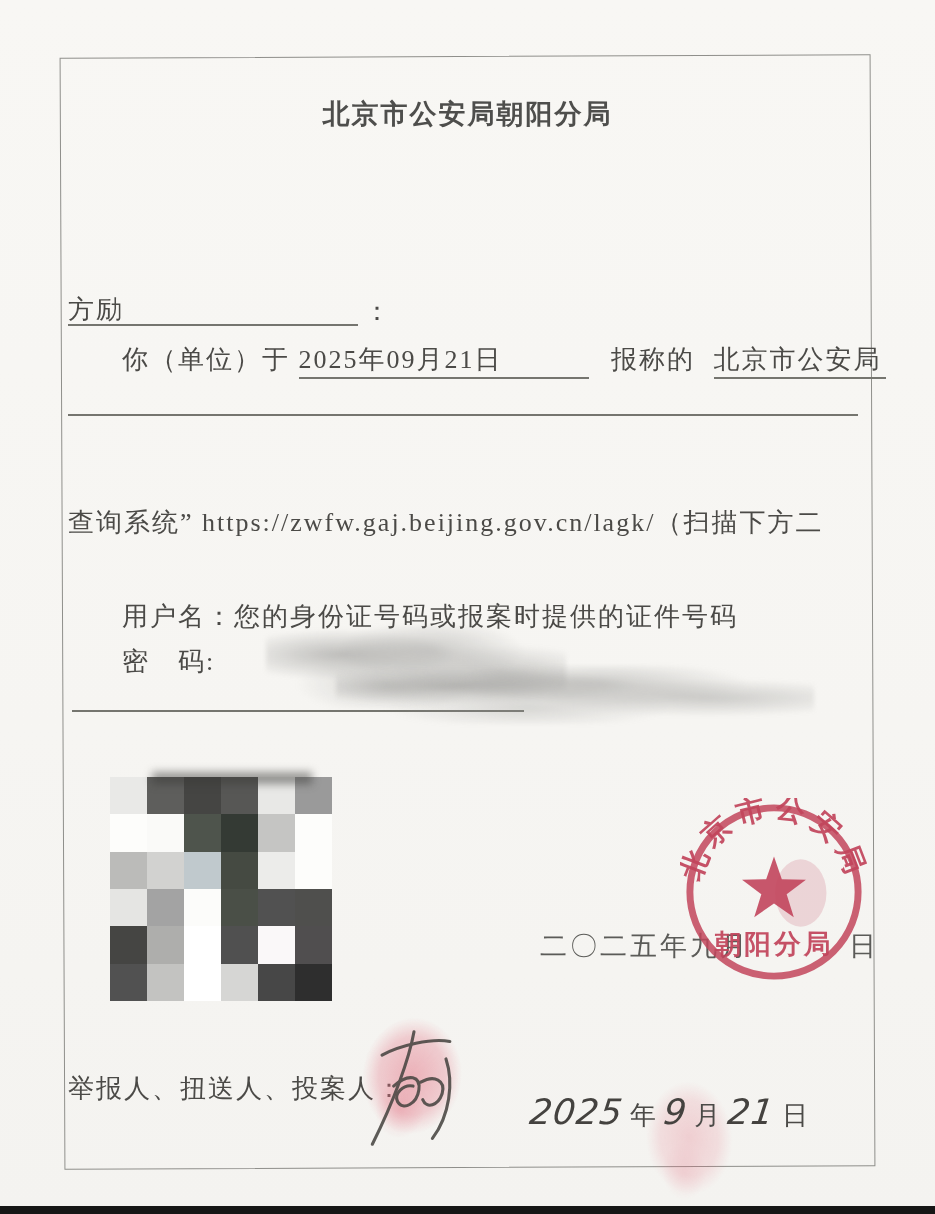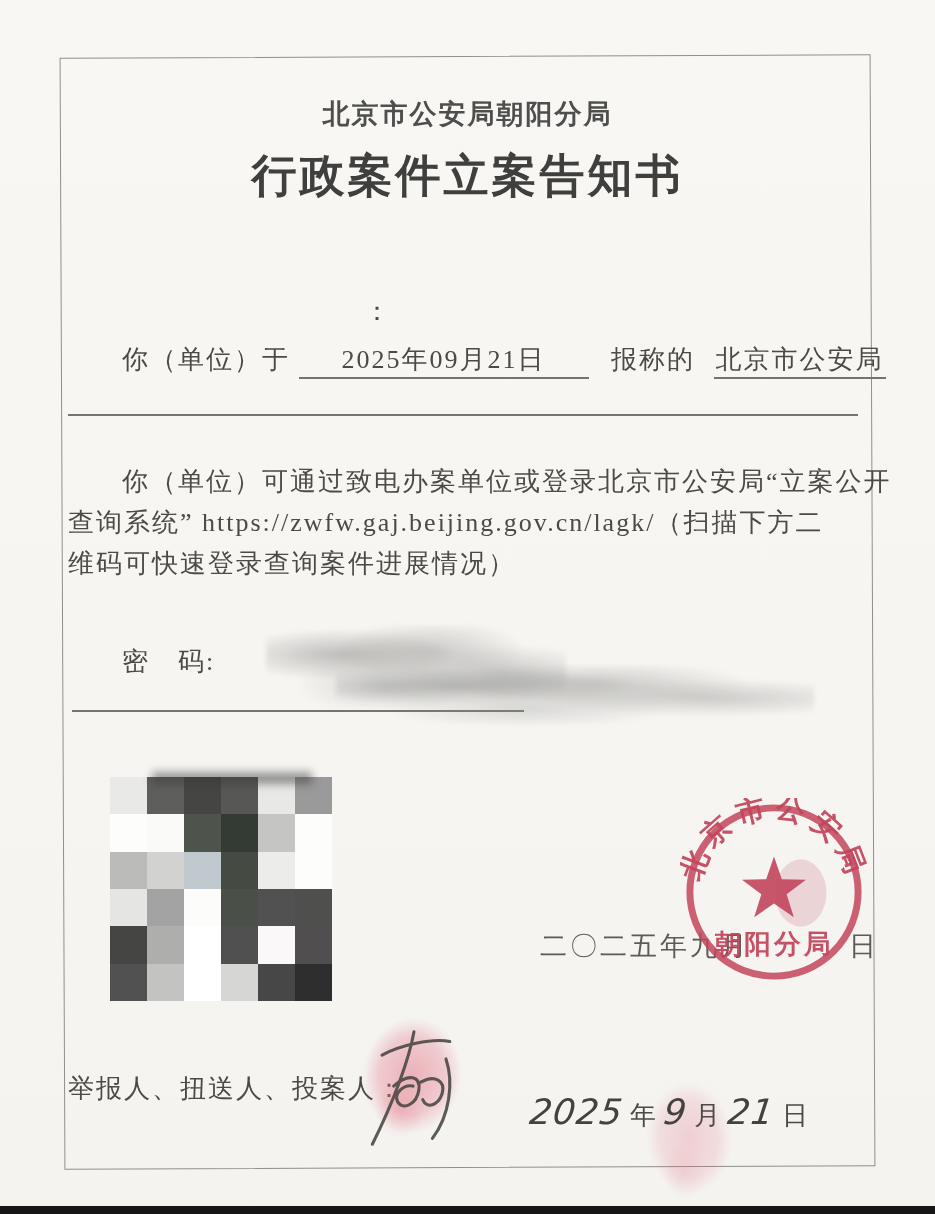--- a/index.html
+++ b/index.html
@@ -14,21 +14,21 @@
   .a{position:absolute;white-space:nowrap}
   .box{
     position:absolute;left:62px;top:56px;width:809px;height:1110px;
     border:1px solid #8f8f8b;transform:rotate(-0.25deg);
   }
   .agency{left:0;right:0;top:96px;text-align:center;font-size:27px;font-weight:600;
     letter-spacing:2px;color:#4e4e4c}
   .title{left:0;right:0;top:146px;text-align:center;font-size:45px;font-weight:700;
     letter-spacing:3px;color:#3f3f3d;margin:0}
   .t{font-size:26px;letter-spacing:2px;color:#4b4a47}
-  .u{display:inline-block;border-bottom:2px solid #75756f;text-align:center}
+  .u{display:inline-block;border-bottom:2px solid #75756f;text-align:left}
   .name-line{left:68px;top:292px;width:290px;border-bottom:2px solid #75756f;height:32px}
   .name-colon{left:364px;top:294px}
   .notice-line{left:122px;top:342px}
   .u-date{width:290px}
   .u-case{width:172px;margin-left:10px}
   .mid{margin-left:14px}
   .blank-line{left:68px;top:384px;width:790px;height:30px;border-bottom:2px solid #75756f}
   .filed{left:68px;top:424px}
   .p1{left:122px;top:464px}
   .p2{left:68px;top:505px}
@@ -71,37 +71,38 @@
   .scr-contact{left:336px;top:666px;width:478px;height:58px}
 </style>
 </head>
 <body>
 
 <div class="photo">
 
   <div class="box"></div>
 
   <div class="a agency">北京市公安局朝阳分局</div>
-  <h1 class="a title">行政案件立案告知书</h1>
 
+  <div class="a name-line">
+    <span class="t">方励</span>
+  </div>
   <span class="a t name-colon">：</span>
 
   <div class="a t notice-line">
     <span>你（单位）于</span>
     <span class="u u-date">2025年09月21日</span>
     <span class="mid">报称的</span>
     <span class="u u-case">北京市公安局</span>
   </div>
 
   <div class="a blank-line"></div>
 
-  <div class="a t p1">你（单位）可通过致电办案单位或登录北京市公安局“立案公开</div>
   <div class="a t p2">查询系统” https://zwfw.gaj.beijing.gov.cn/lagk/（扫描下方二</div>
-  <div class="a t p3">维码可快速登录查询案件进展情况）</div>
 
+  <div class="a t user">用户名：您的身份证号码或报案时提供的证件号码</div>
 
   <div class="a t pwd">
     <span>密　码:</span>
   </div>
   <div class="scribble scr-pwd"></div>
 
   <div class="a t contact">
     <span class="u u-contact"></span>
   </div>
   <div class="scribble scr-contact"></div>

